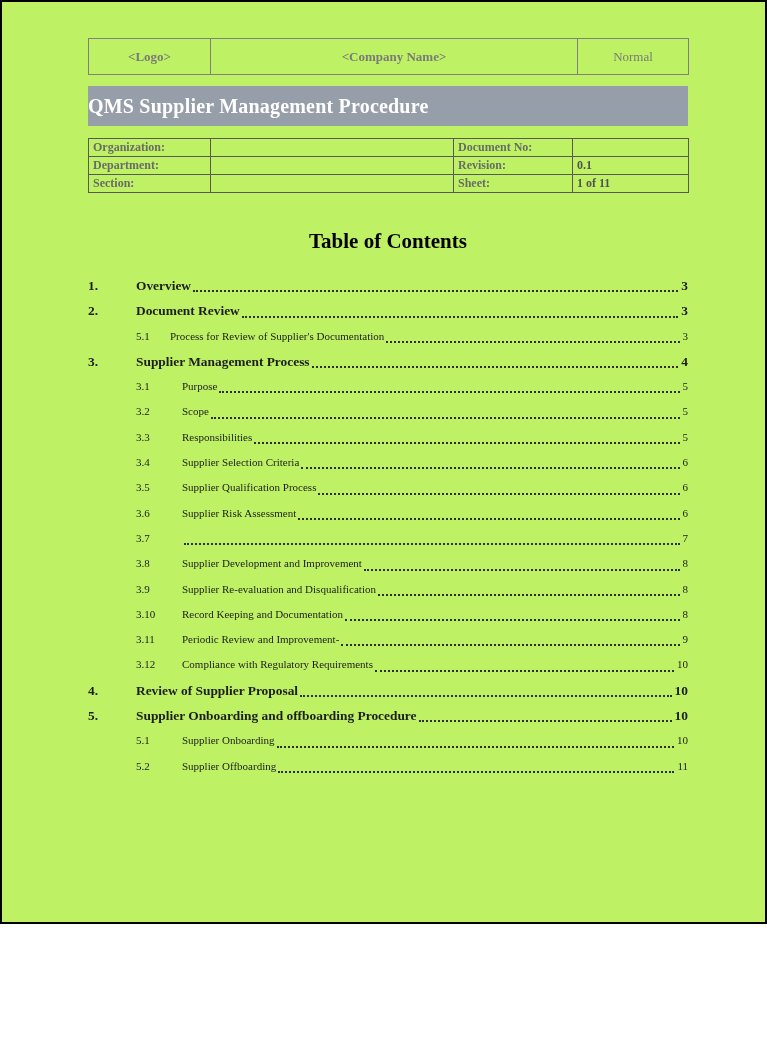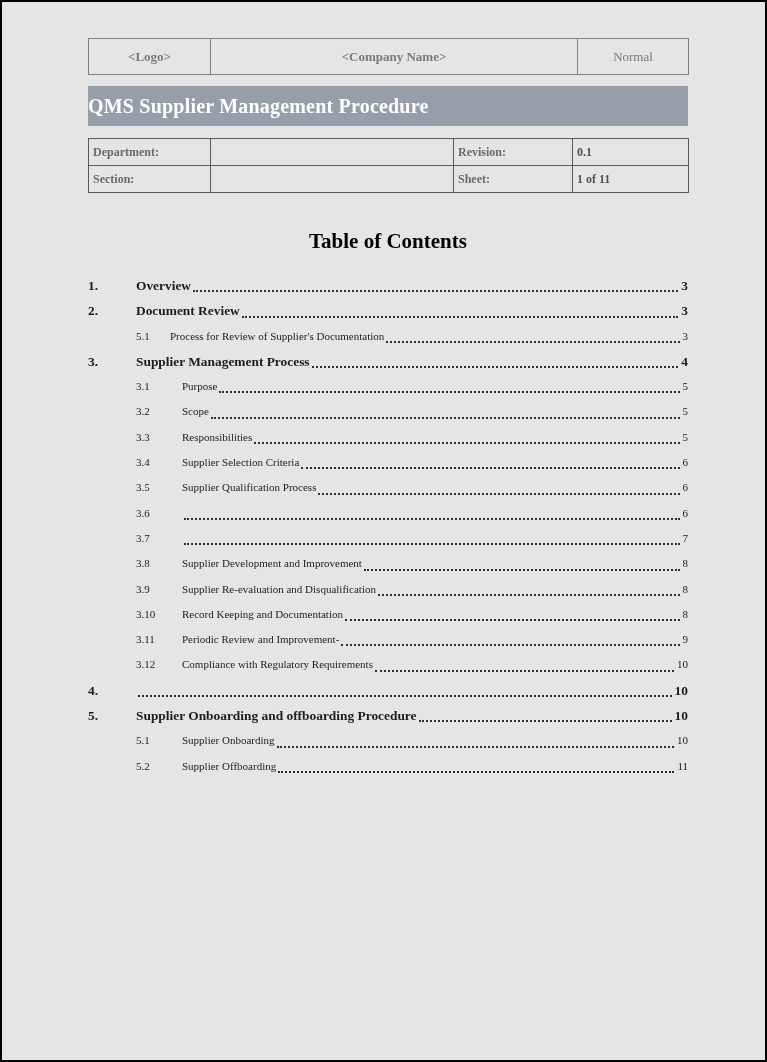--- a/index.html
+++ b/index.html
@@ -13,22 +13,22 @@
     --toc_text:#1d1d1d;
     --page_border:#000000;
   }
   *{box-sizing:border-box;margin:0;padding:0;}
   html,body{background:#ffffff;}
   body{
     width:767px;height:1062px;
     font-family:"Liberation Serif", serif;
   }
   .page{
-    width:767px;height:1062px;
-    background:#e5e5e5;
+    width:767px;height:924px;
+    background:#bef264;
     border:2px solid var(--page_border);
     overflow:hidden;
   }
   .content{
     margin-left:86px;
     width:600px;
   }
   
   .hdr-table{
     margin-top:36px;
@@ -117,20 +117,26 @@
         <td class="hdr-company">&lt;Company Name&gt;</td>
         <td class="hdr-badge">Normal</td>
       </tr>
     </tbody>
       </table>
 
     <div class="title-bar">QMS Supplier Management Procedure</div>
 
     <table class="meta-table">
       <tbody>
+          <tr>
+        <td class="meta-label mw1">Organization:</td>
+        <td class="meta-value mw2"></td>
+        <td class="meta-label mw3">Document No:</td>
+        <td class="meta-value mw4"></td>
+      </tr>
       <tr>
         <td class="meta-label mw1">Department:</td>
         <td class="meta-value mw2"></td>
         <td class="meta-label mw3">Revision:</td>
         <td class="meta-value mw4">0.1</td>
       </tr>
       <tr>
         <td class="meta-label mw1">Section:</td>
         <td class="meta-value mw2"></td>
         <td class="meta-label mw3">Sheet:</td>
@@ -191,20 +197,21 @@
         <span class="toc-page">6</span>
       </div>
         <div class="toc-row l2">
         <span class="toc-num">3.5</span>
         <span class="toc-title">Supplier Qualification Process</span>
         <span class="toc-leader"></span>
         <span class="toc-page">6</span>
       </div>
         <div class="toc-row l2">
         <span class="toc-num">3.6</span>
+        <span class="toc-title">Supplier Risk Assessment</span>
         <span class="toc-leader"></span>
         <span class="toc-page">6</span>
       </div>
         <div class="toc-row l2">
         <span class="toc-num">3.7</span>
         <span class="toc-leader"></span>
         <span class="toc-page">7</span>
       </div>
         <div class="toc-row l2">
         <span class="toc-num">3.8</span>
@@ -231,20 +238,21 @@
         <span class="toc-page">9</span>
       </div>
         <div class="toc-row l2">
         <span class="toc-num">3.12</span>
         <span class="toc-title">Compliance with Regulatory Requirements</span>
         <span class="toc-leader"></span>
         <span class="toc-page">10</span>
       </div>
         <div class="toc-row l1">
         <span class="toc-num">4.</span>
+        <span class="toc-title">Review of Supplier Proposal</span>
         <span class="toc-leader"></span>
         <span class="toc-page">10</span>
       </div>
         <div class="toc-row l1">
         <span class="toc-num">5.</span>
         <span class="toc-title">Supplier Onboarding and offboarding Procedure</span>
         <span class="toc-leader"></span>
         <span class="toc-page">10</span>
       </div>
         <div class="toc-row l2">

